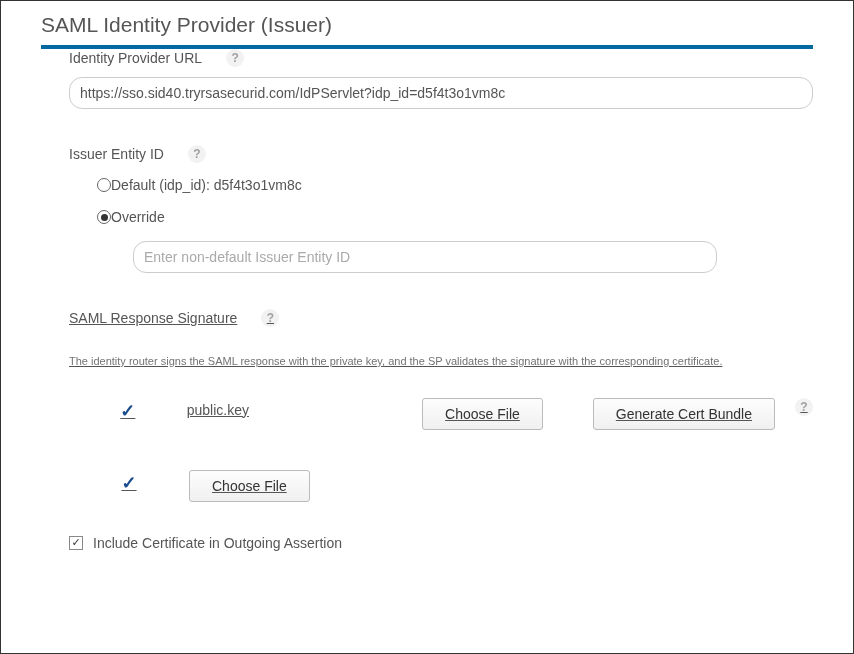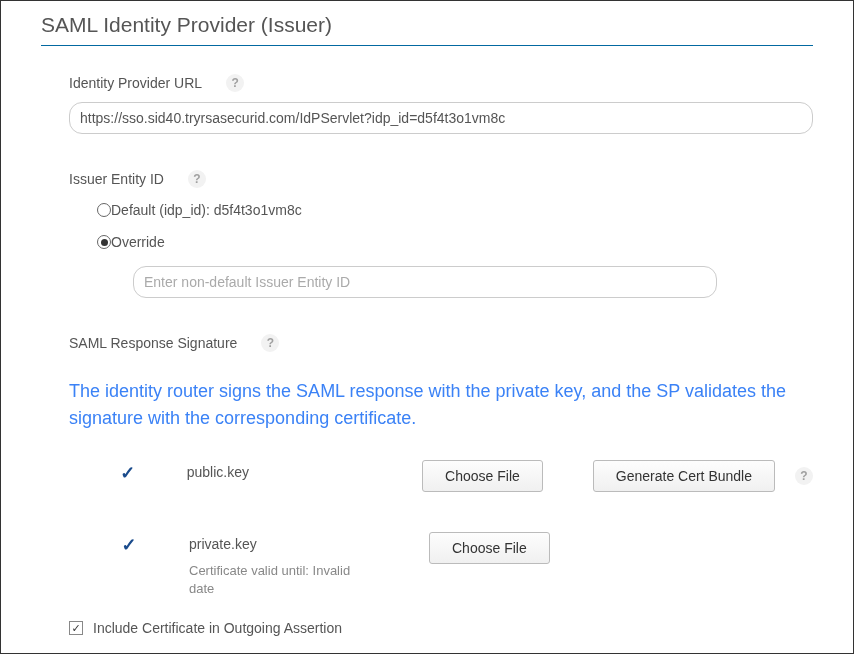--- a/index.html
+++ b/index.html
@@ -18,22 +18,21 @@
       height: 654px;
       border: 1px solid #333;
       padding: 12px 40px 20px 40px;
       overflow: hidden;
     }
     .section-title {
       font-size: 21px;
       font-weight: 400;
       color: #555;
       padding-bottom: 8px;
-      border-bottom: 1px solid #0369a1;
-      margin-bottom: 28px;
+      border-bottom: 4px solid #0369a1;
     }
     .field-group {
       margin-bottom: 36px;
       padding-left: 28px;
       padding-right: 0;
     }
     .field-label {
       font-size: 14px;
       color: #555;
       display: flex;
@@ -96,26 +95,27 @@
     .override-input-wrap {
       padding-left: 50px;
       padding-right: 110px;
       margin-top: 6px;
     }
     .override-input-wrap .text-input {
       color: #aaa;
       margin-left: 14px;
     }
     .signature-section {
-      margin-bottom: 22px;
+      margin-bottom: 33px;
       padding-left: 28px;
+      text-decoration: underline;
     }
     .signature-desc {
-      font-size: 18px;
-      color: #3b82f6;
+      font-size: 11px;
+      color: #737373;
       margin-bottom: 28px;
       line-height: 1.5;
     }
     .key-row {
       display: flex;
       align-items: flex-start;
       gap: 0;
       margin-bottom: 40px;
     }
     .key-row2 {
@@ -141,21 +141,21 @@
     .cert-valid {
       font-size: 13px;
       color: #888;
       margin-top: 10px;
       width: 170px;
       line-height: 1.4;
     }
     .btn-col {
       display: flex;
       gap: 20px;
-      align-items: center;
+      align-items: flex-start;
     }
     .btn {
       padding: 7px 22px;
       font-size: 14px;
       color: #333;
       background: linear-gradient(#fdfdfd, #f0f0f0);
       border: 1px solid #bbb;
       border-radius: 3px;
       cursor: pointer;
       white-space: nowrap;
@@ -235,24 +235,20 @@
         <button class="btn">Choose File</button>
         <button class="btn" style="margin-left:30px">Generate Cert Bundle</button>
         <span class="help-icon">?</span>
       </div>
     </div>
 
     <div class="key-row key-row2">
       <div class="check-col">
         <span class="checkmark">✓</span>
       </div>
-      <div class="keyname-col">
-        <span>private.key</span>
-        <div class="cert-valid">Certificate valid until: Invalid date</div>
-      </div>
       <div class="btn-col">
         <button class="btn">Choose File</button>
       </div>
     </div>
   </div>
 
   <div class="checkbox-row" style="padding-left:28px">
     <span class="checkbox">✓</span>
     <span>Include Certificate in Outgoing Assertion</span>
   </div>

